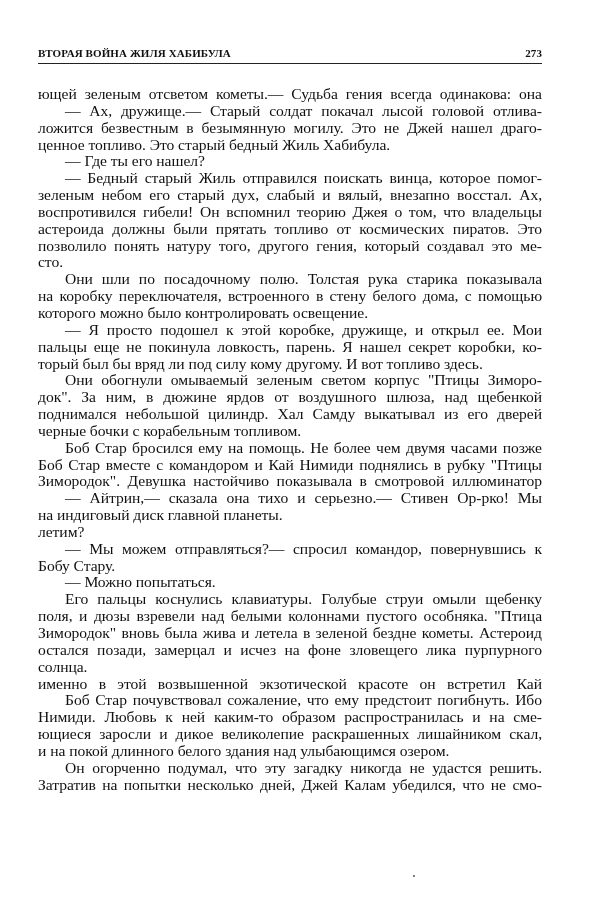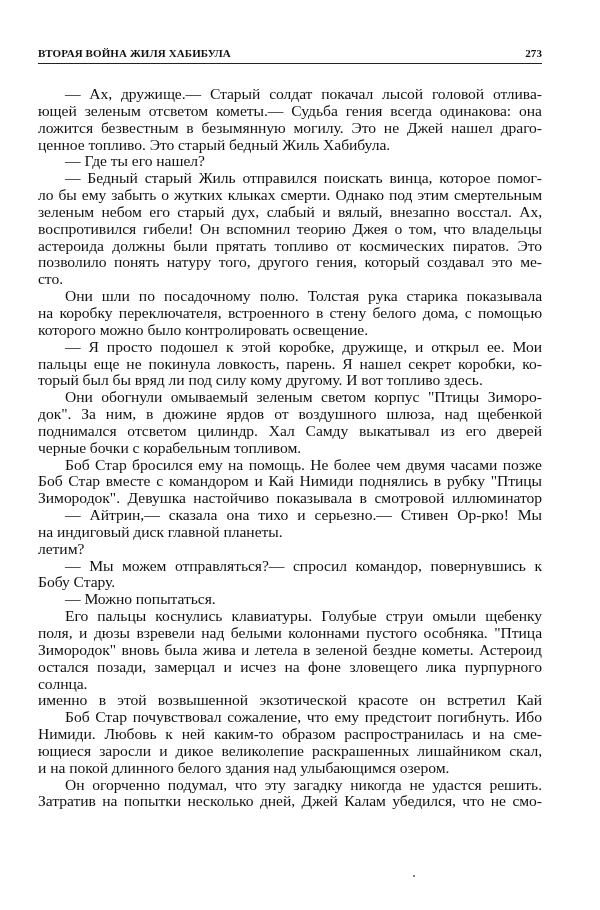--- a/index.html
+++ b/index.html
@@ -61,41 +61,40 @@
   </style>
 </head>
 <body>
 
 <div class="page">
   <div class="running-head">
     <span class="title">ВТОРАЯ ВОЙНА ЖИЛЯ ХАБИБУЛА</span>
     <span class="pagenum">273</span>
   </div>
   <div class="body-text" id="body-text">
+      <span class="line">ющей зеленым отсветом кометы.— Судьба гения всегда одинакова: она</span>
       <span class="line indent">— Ах, дружище.— Старый солдат покачал лысой головой отлива-</span>
-      <span class="line">ющей зеленым отсветом кометы.— Судьба гения всегда одинакова: она</span>
       <span class="line">ложится безвестным в безымянную могилу. Это не Джей нашел драго-</span>
       <span class="line last">ценное топливо. Это старый бедный Жиль Хабибула.</span>
       <span class="line indent last">— Где ты его нашел?</span>
       <span class="line indent">— Бедный старый Жиль отправился поискать винца, которое помог-</span>
-      <span class="line">ло бы ему забыть о жутких клыках смерти. Однако под этим смертельным</span>
       <span class="line">зеленым небом его старый дух, слабый и вялый, внезапно восстал. Ах,</span>
       <span class="line">воспротивился гибели! Он вспомнил теорию Джея о том, что владельцы</span>
       <span class="line">астероида должны были прятать топливо от космических пиратов. Это</span>
       <span class="line">позволило понять натуру того, другого гения, который создавал это ме-</span>
       <span class="line last">сто.</span>
       <span class="line indent">Они шли по посадочному полю. Толстая рука старика показывала</span>
       <span class="line">на коробку переключателя, встроенного в стену белого дома, с помощью</span>
       <span class="line last">которого можно было контролировать освещение.</span>
       <span class="line indent">— Я просто подошел к этой коробке, дружище, и открыл ее. Мои</span>
       <span class="line">пальцы еще не покинула ловкость, парень. Я нашел секрет коробки, ко-</span>
       <span class="line last">торый был бы вряд ли под силу кому другому. И вот топливо здесь.</span>
       <span class="line indent">Они обогнули омываемый зеленым светом корпус "Птицы Зиморо-</span>
       <span class="line">док". За ним, в дюжине ярдов от воздушного шлюза, над щебенкой</span>
-      <span class="line">поднимался отсветом цилиндр. Хал Самду выкатывал из его дверей</span>
+      <span class="line">поднимался небольшой цилиндр. Хал Самду выкатывал из его дверей</span>
       <span class="line last">черные бочки с корабельным топливом.</span>
       <span class="line indent">Боб Стар бросился ему на помощь. Не более чем двумя часами позже</span>
       <span class="line">Боб Стар вместе с командором и Кай Нимиди поднялись в рубку "Птицы</span>
       <span class="line">Зимородок". Девушка настойчиво показывала в смотровой иллюминатор</span>
       <span class="line indent">— Айтрин,— сказала она тихо и серьезно.— Стивен Ор-рко! Мы</span>
       <span class="line last">на индиговый диск главной планеты.</span>
       <span class="line last">летим?</span>
       <span class="line indent">— Мы можем отправляться?— спросил командор, повернувшись к</span>
       <span class="line last">Бобу Стару.</span>
       <span class="line indent last">— Можно попытаться.</span>

